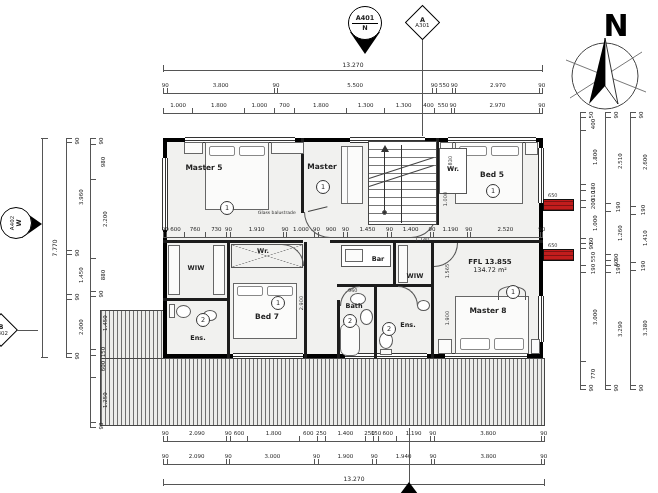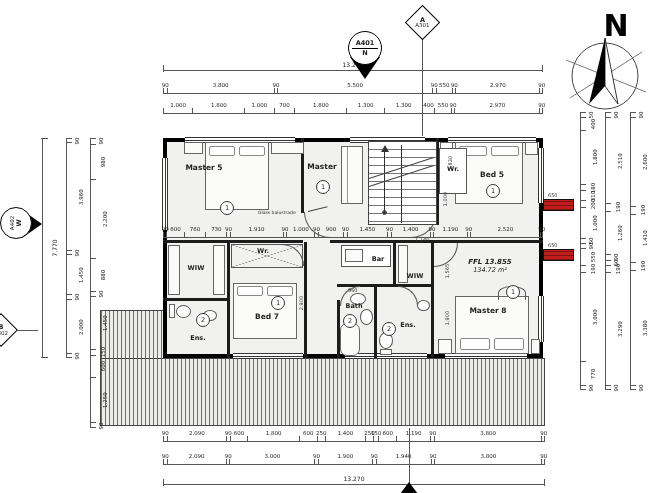--- a/index.html
+++ b/index.html
@@ -177,21 +177,21 @@
 <div class="tag" style="left:203px;top:313px;">2</div>
 <div class="room-label sm" style="left:378px;top:255px;">Bar</div>
 <div class="room-label sm" style="left:415px;top:272px;">WIW</div>
 <div class="room-label sm" style="left:354px;top:302px;">Bath</div>
 <div class="tag" style="left:350px;top:314px;">2</div>
 <div class="room-label sm" style="left:408px;top:321px;">Ens.</div>
 <div class="tag" style="left:389px;top:322px;">2</div>
 <div class="room-label" style="left:488px;top:306px;">Master 8</div>
 <div class="tag" style="left:513px;top:285px;">1</div>
 
-<div class="abs" style="left:437px;top:258px;width:106px;text-align:center;font-style:italic;">
+<div class="abs" style="left:437px;top:258px;width:106px;text-align:center;">
   <div style="font-size:7px;font-weight:bold;">FFL 13.855</div>
   <div style="font-size:6.5px;">134.72 m²</div>
 </div>
 
 <div class="note" style="left:258px;top:210px;">Glass balustrade</div>
 <div class="diag" style="left:308px;top:211px;width:20px;height:1px;transform:rotate(-14deg);"></div>
 
 <div class="idim rot" style="left:443px;top:160px;">1.830</div>
 <div class="idim rot" style="left:438px;top:196px;">1.000</div>
 <div class="idim rot" style="left:294px;top:300px;">2.900</div>
@@ -567,21 +567,21 @@
       <span class="dlab">190</span>
     </div>
     <div class="seg" style="flex-grow: 3380;">
       <span class="dlab">3.380</span>
     </div>
     <div class="seg" style="flex-grow: 130;">
       <span class="dlab">90</span>
     </div>
   </div>
 
-<div class="abs" style="left:345px;top:6px;width:40px;height:56px;margin-top:25px;">
+<div class="abs" style="left:345px;top:6px;width:40px;height:56px;">
   <div class="abs" style="left:5px;top:26px;width:0;height:0;border-left:15px solid transparent;border-right:15px solid transparent;border-top:22px solid #000;z-index:1;"></div>
   <div class="mcirc" style="left:3px;top:0;width:34px;height:34px;">
     <span class="mtxt">A401</span>
     <span class="ln"></span>
     <span class="mtxt">N</span>
   </div>
 </div>
 
 <div class="mdiamond" style="left:410px;top:10px;width:25px;height:25px;">
   <div class="inner">

